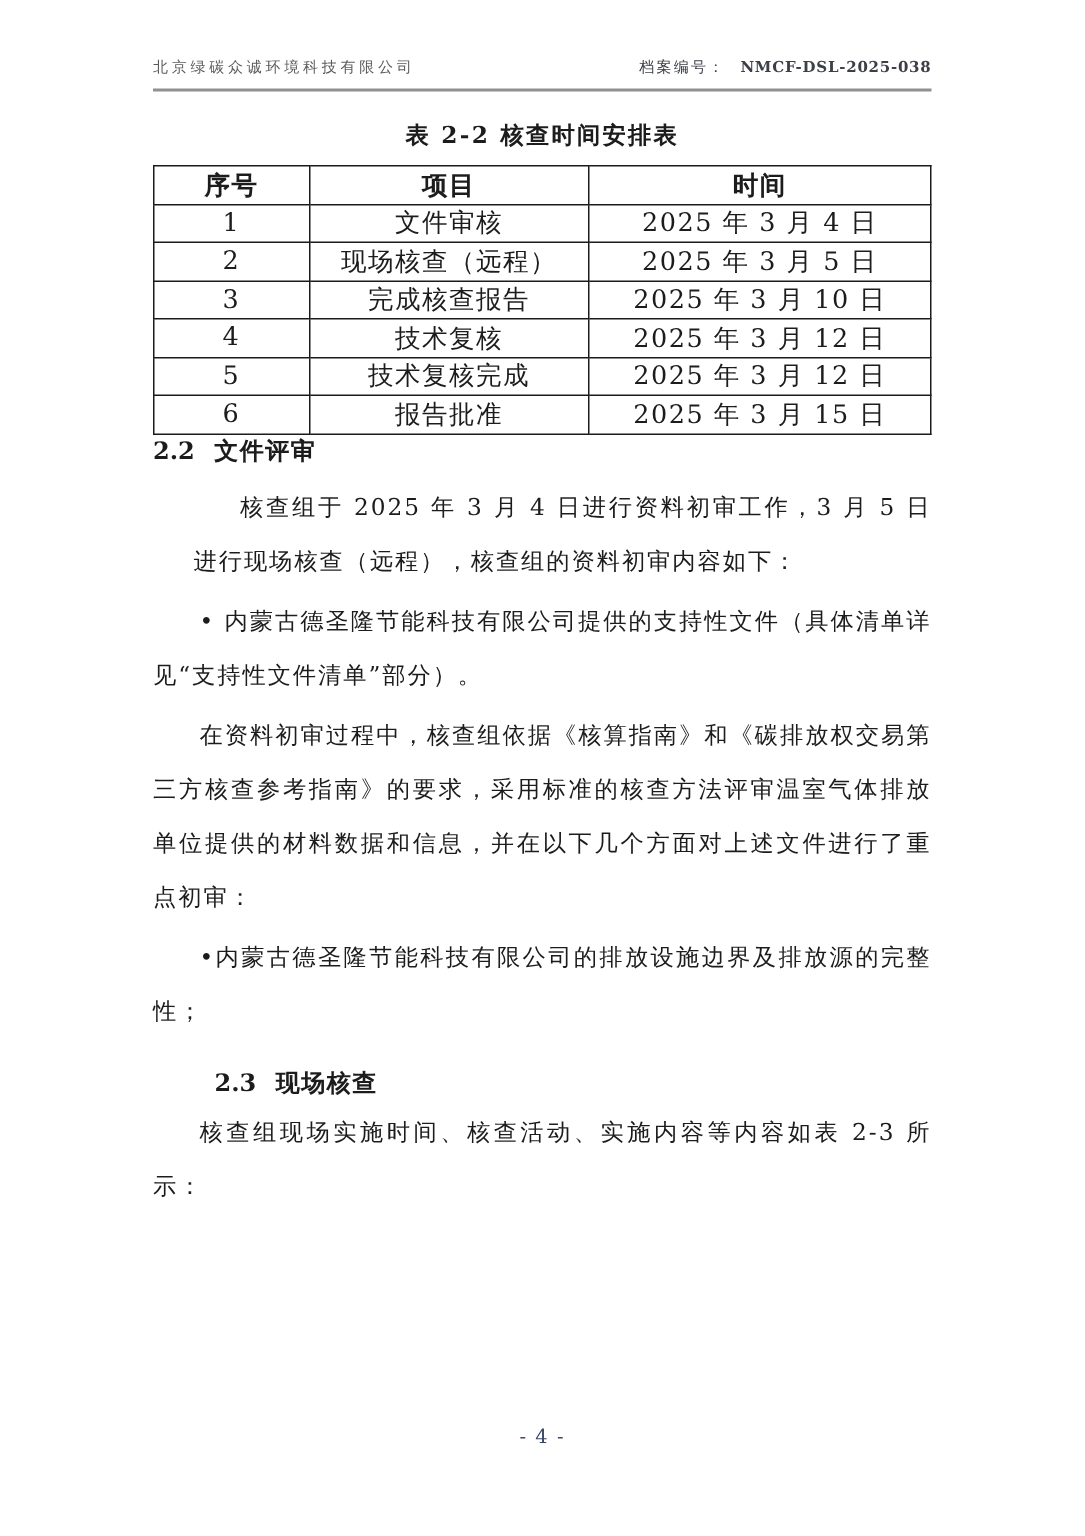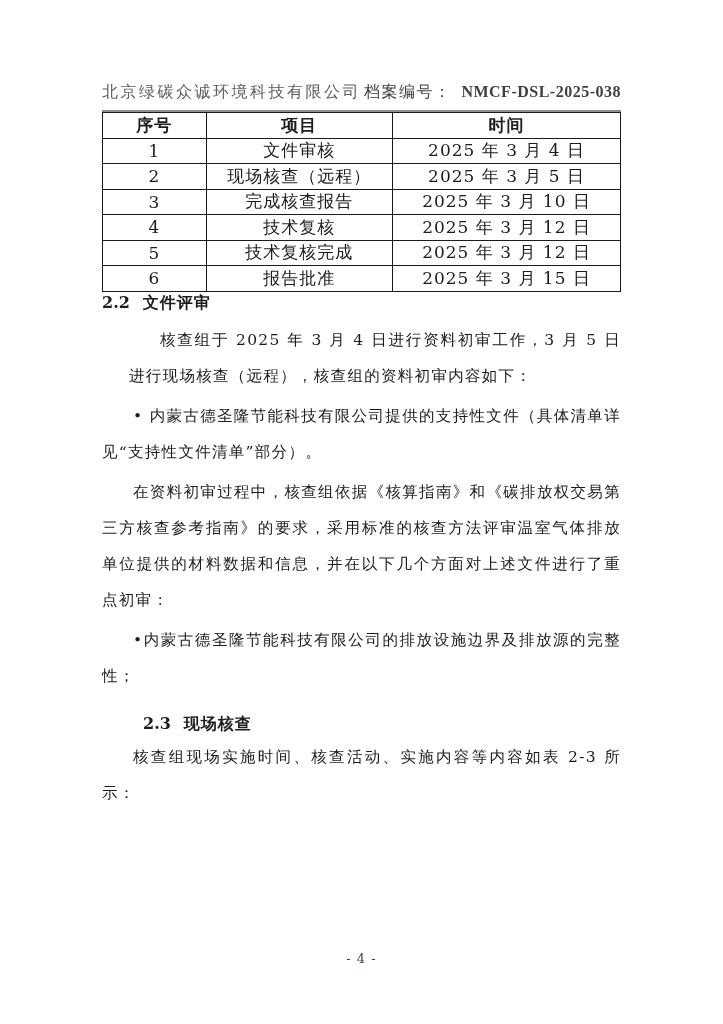--- a/index.html
+++ b/index.html
@@ -25,32 +25,30 @@
     width: 519px;
   }
   
   .header {
     display: flex;
     justify-content: space-between;
     align-items: flex-end;
     padding-top: 38px;
     padding-bottom: 7px;
     border-bottom: 2px solid #909090;
-    font-size: 16px;
-    margin-top: 44px;
+    font-size: 10px;
   }
   .header .company {
     color: #5c5c5c;
     letter-spacing: 2.5px;
   }
   .header .archive {
     color: #3d3f48;
     display: flex;
     align-items: baseline;
-    font-family: Liberation Serif, serif;
   }
   .header .archive .label {
     letter-spacing: 1.5px;
     margin-right: 10px;
   }
   .header .archive .number {
     font-weight: bold;
     letter-spacing: 0.5px;
   }
   
@@ -117,20 +115,21 @@
   <div class="content">
 
     <div class="header">
       <span class="company">北京绿碳众诚环境科技有限公司</span>
       <span class="archive">
         <span class="label">档案编号：</span>
         <span class="number">NMCF-DSL-2025-038</span>
       </span>
     </div>
 
+    <div class="table-caption">表 2-2 核查时间安排表</div>
 
     <table class="schedule">
       <colgroup>
         <col class="col-no">
           <col class="col-item">
           <col class="col-time">
       </colgroup>
       <thead>
         <tr>
           <th>序号</th>

